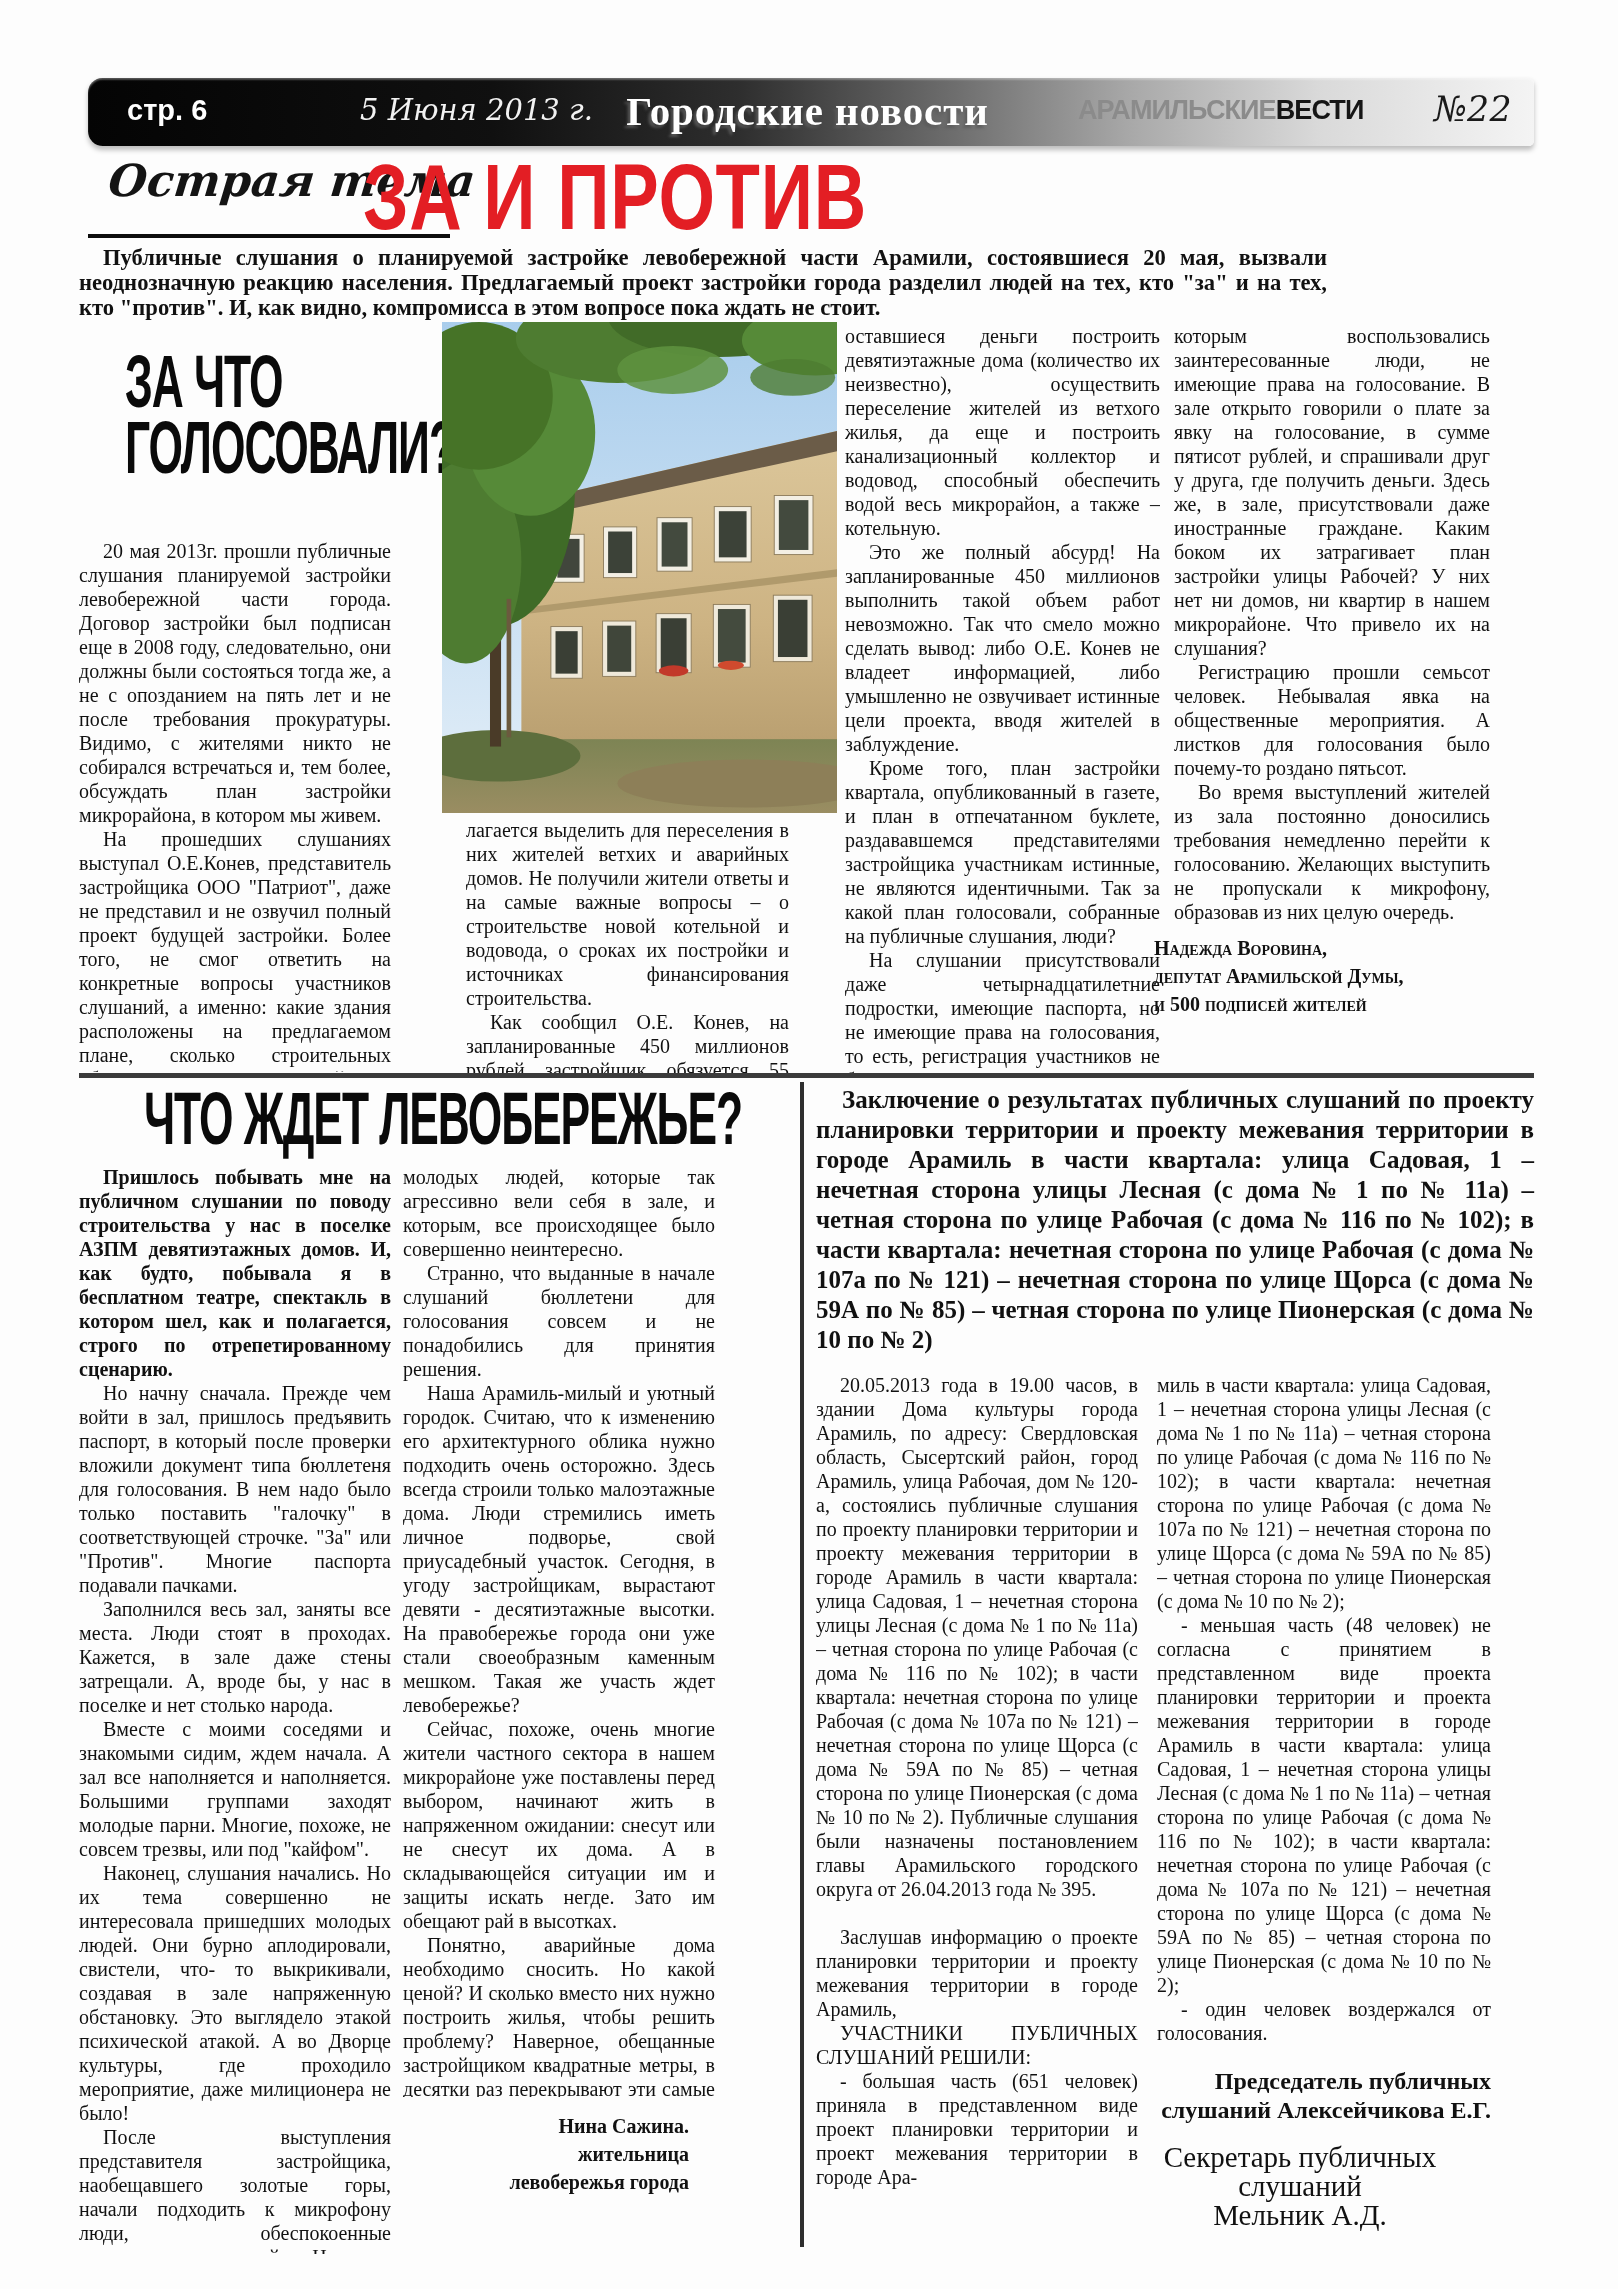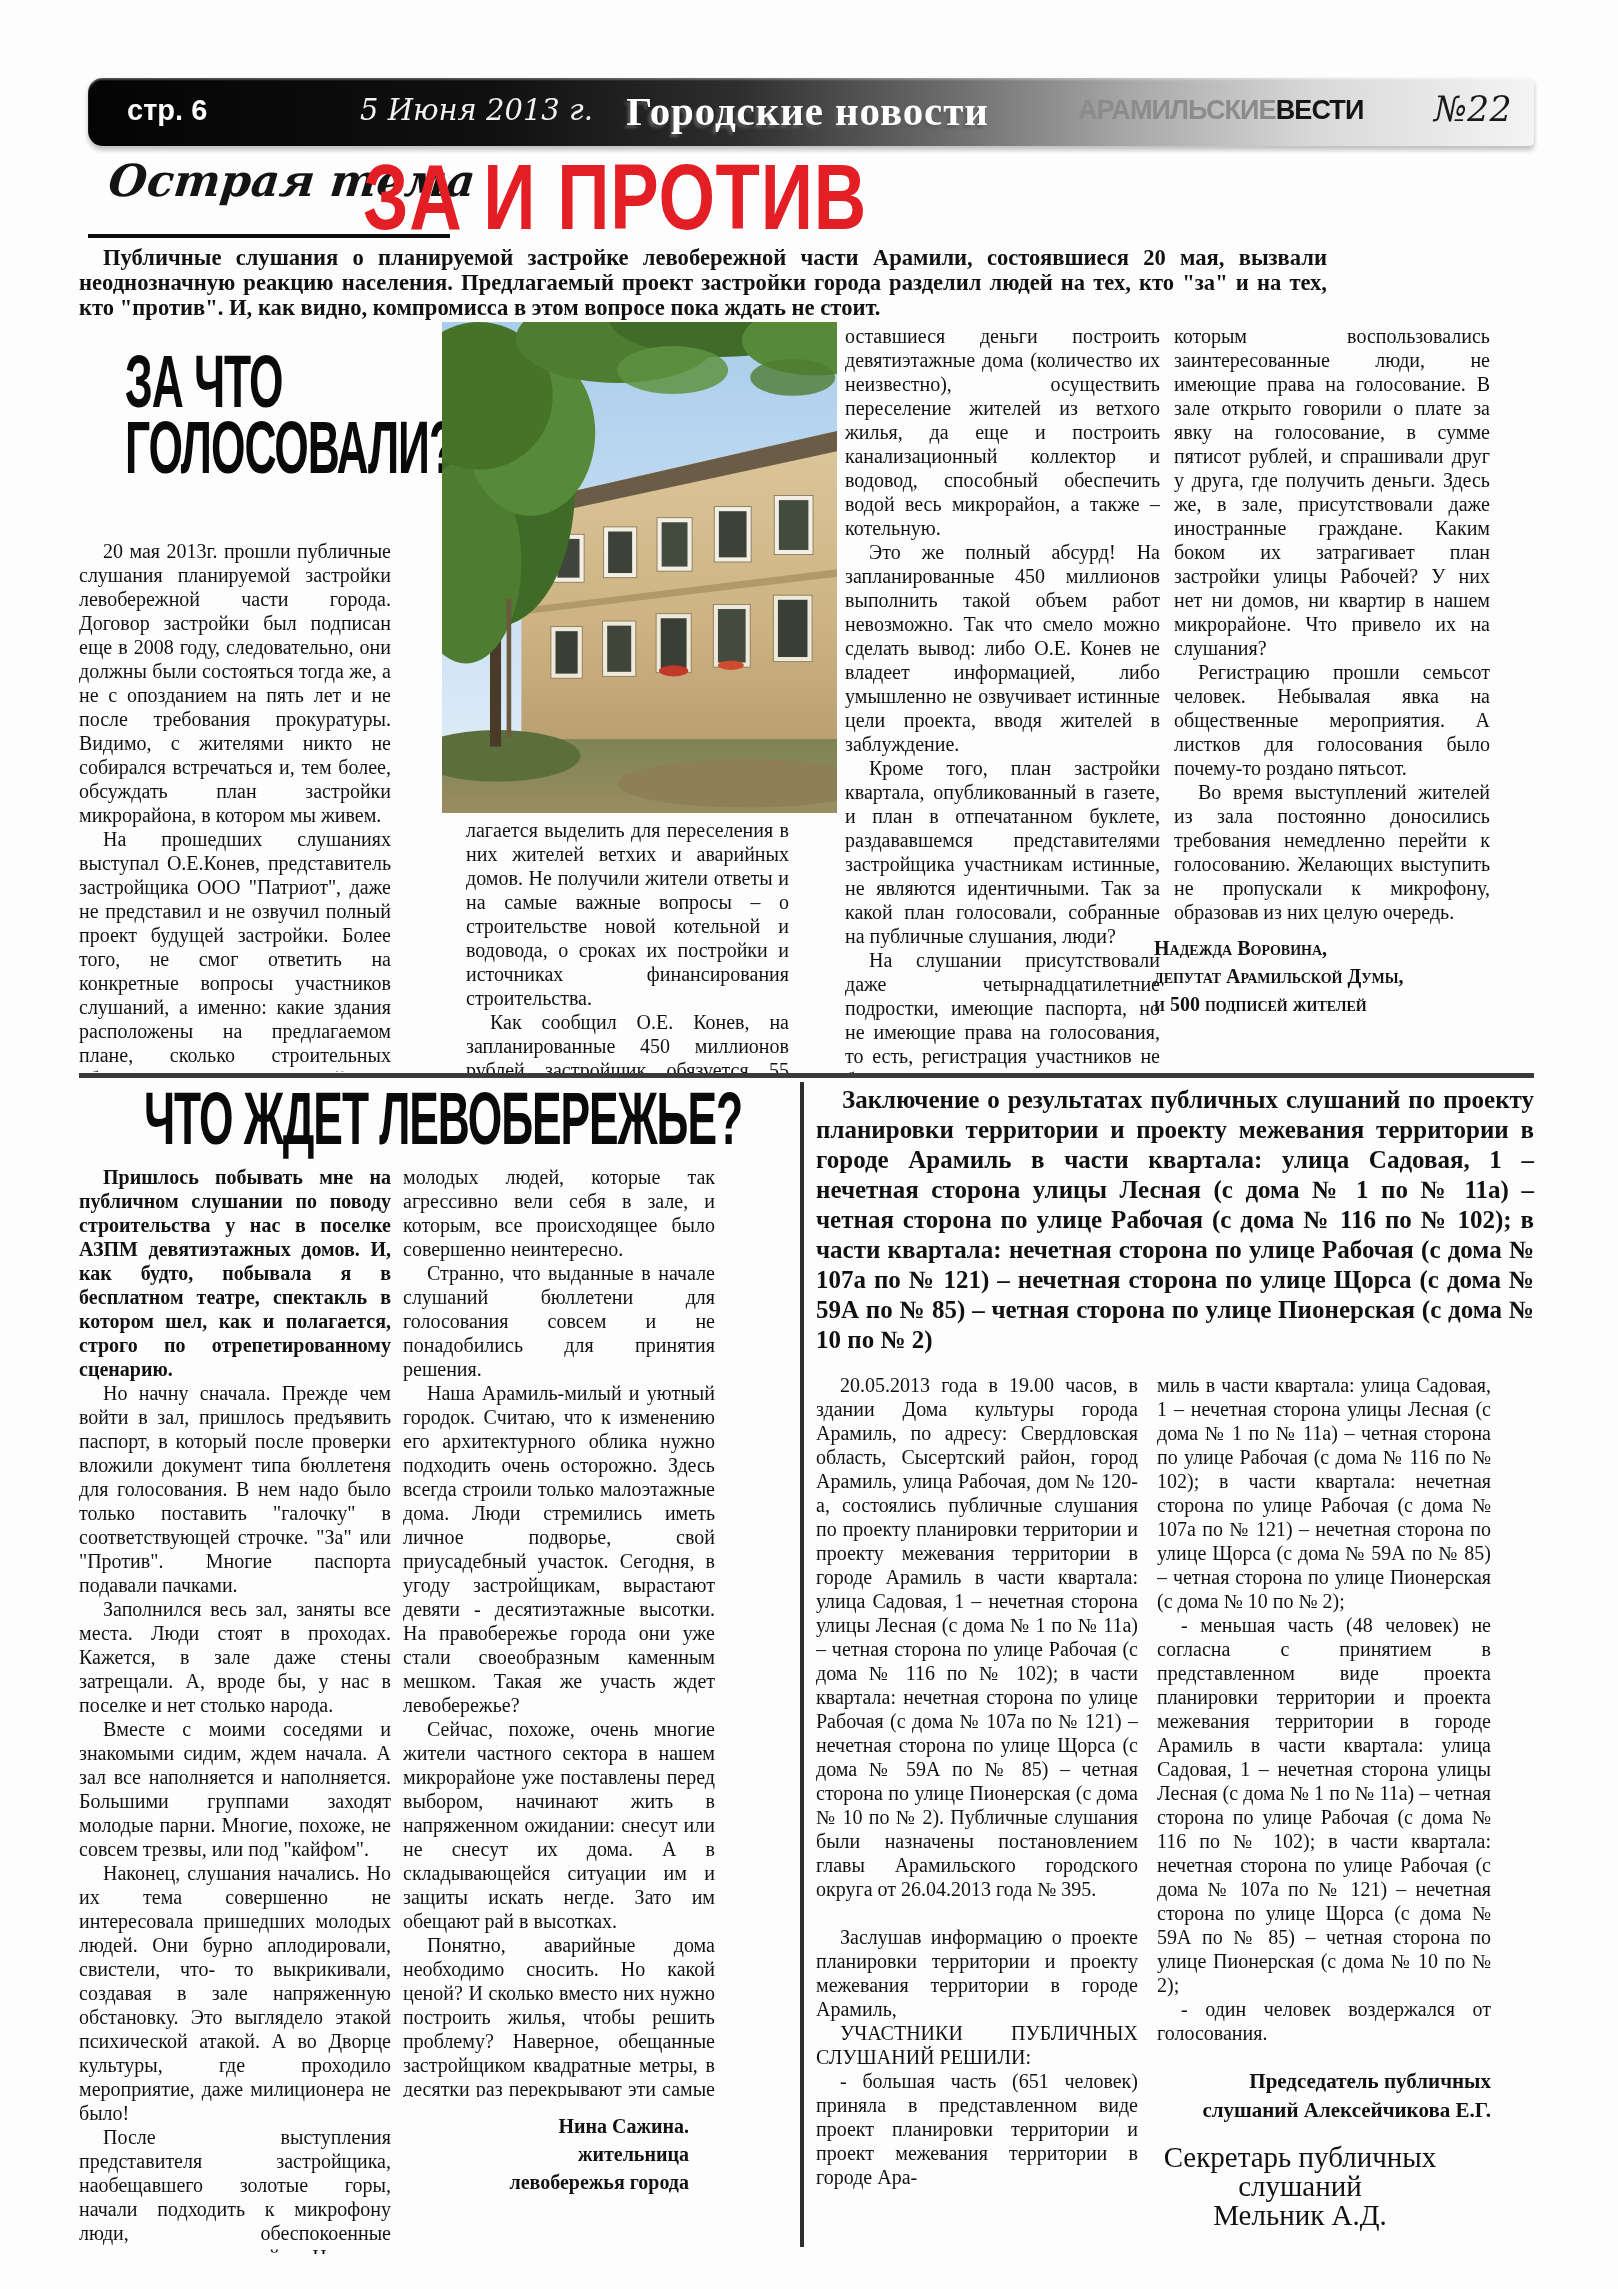--- a/index.html
+++ b/index.html
@@ -70,21 +70,21 @@
   .sig2{position:absolute;left:403px;top:2112px;width:286px;text-align:right;
     font-weight:bold;font-size:20px;line-height:28px;}
 
   
   .conc-lead{position:absolute;left:816px;top:1085px;width:718px;font-weight:bold;
     font-size:25px;line-height:30px;text-align:justify;}
   .conc-lead .ind{display:inline-block;width:26px;}
   .conc-col1{left:816px;top:1373px;width:322px;height:868px;}
   .conc-col2{left:1157px;top:1373px;width:334px;height:674px;}
   .sig3a{position:absolute;left:1157px;top:2067px;width:334px;text-align:right;
-    font-weight:bold;font-size:21px;line-height:29px;}
+    font-weight:bold;font-size:24px;line-height:29px;}
   .sig3b{position:absolute;left:1108px;top:2143px;width:384px;text-align:center;
     font-weight:normal;font-size:29px;line-height:29px;}
 </style>
 </head>
 <body>
 
 <div id="page">
 
   <div class="header-bar">
     <div class="hb-page">стр. 6</div>

